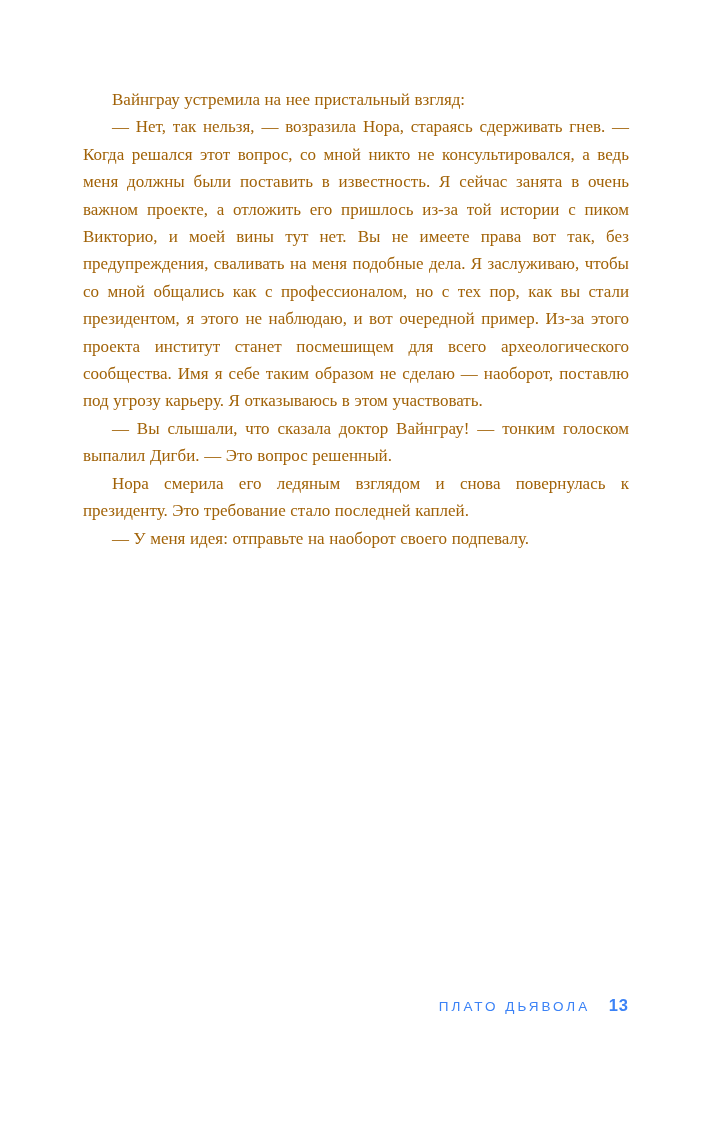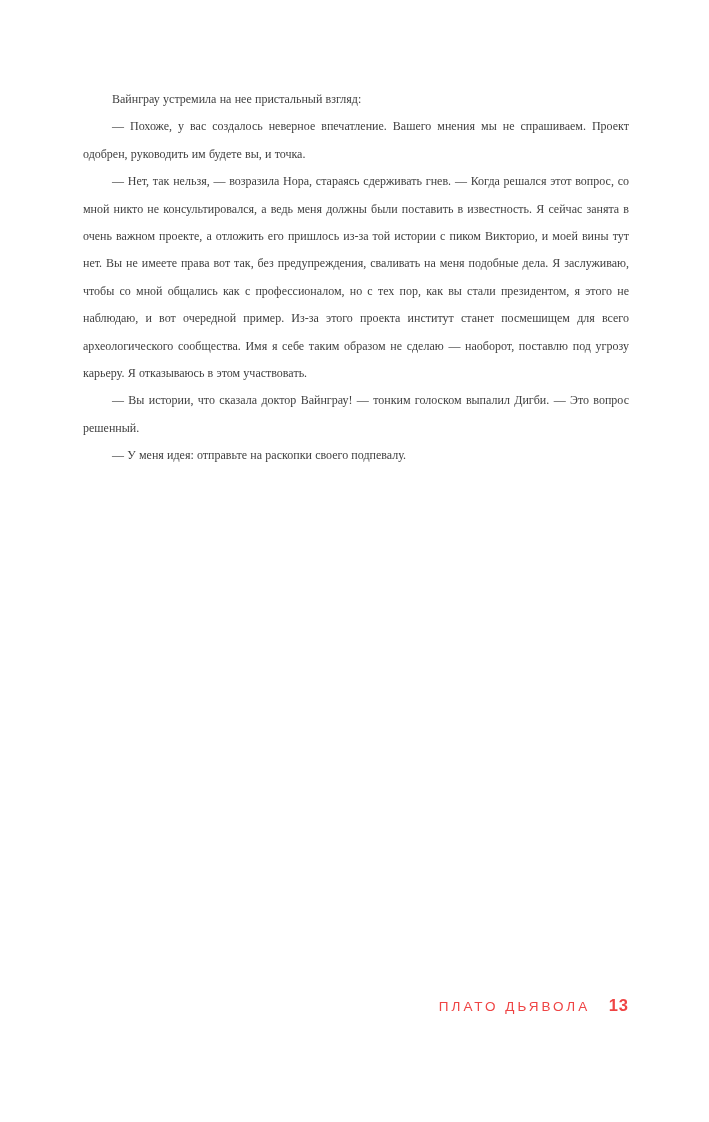--- a/index.html
+++ b/index.html
@@ -13,40 +13,40 @@
     height: 1122px;
     background: #ffffff;
     overflow: hidden;
     font-family: "Liberation Serif", serif;
   }
   .text-block {
     position: absolute;
     left: 83px;
     top: 86px;
     width: 546px;
-    font-size: 12px;
+    font-size: 17px;
     line-height: 27.4px;
-    color: #404040;
+    color: #a16207;
     text-align: justify;
     hyphens: auto;
     -webkit-hyphens: auto;
     word-spacing: 0.02em;
   }
   .text-block p.para {
     margin: 0;
     padding: 0;
     text-indent: 29px;
   }
   .footer {
     position: absolute;
     left: 83px;
     top: 996px;
     width: 546px;
     text-align: right;
-    color: #ef4444;
+    color: #3b82f6;
     font-family: "Liberation Sans", sans-serif;
     white-space: nowrap;
   }
   .running-title {
     font-size: 13.5px;
     letter-spacing: 3px;
     font-weight: 500;
     text-transform: uppercase;
   }
   .page-number {
@@ -55,23 +55,23 @@
     letter-spacing: 1px;
     margin-left: 14px;
   }
 </style>
 </head>
 <body>
 
 <div class="page">
   <div class="text-block" id="text-block">
       <p class="para">Вайнграу устремила на нее пристальный взгляд:</p>
-      <p class="para">— Похоже, у вас создалось неверное впечатление. Вашего мнения мы не спрашиваем. Проект одобрен, руководить им будете вы, и точка.</p>
       <p class="para">— Нет, так нельзя, — возразила Нора, стараясь сдерживать гнев. — Когда решался этот вопрос, со мной никто не консультировался, а ведь меня должны были поставить в известность. Я сейчас занята в очень важном проекте, а отложить его пришлось из-за той истории с пиком Викторио, и моей вины тут нет. Вы не имеете права вот так, без предупреждения, сваливать на меня подобные дела. Я заслуживаю, чтобы со мной общались как с профессионалом, но с тех пор, как вы стали президентом, я этого не наблюдаю, и вот очередной пример. Из-за этого проекта институт станет посмешищем для всего археологического сообщества. Имя я себе таким образом не сделаю — наоборот, поставлю под угрозу карьеру. Я отказываюсь в этом участвовать.</p>
-      <p class="para">— Вы истории, что сказала доктор Вайнграу! — тонким голоском выпалил Дигби. — Это вопрос решенный.</p>
-      <p class="para">— У меня идея: отправьте на раскопки своего подпевалу.</p>
+      <p class="para">— Вы слышали, что сказала доктор Вайнграу! — тонким голоском выпалил Дигби. — Это вопрос решенный.</p>
+      <p class="para">Нора смерила его ледяным взглядом и снова повернулась к президенту. Это требование стало последней каплей.</p>
+      <p class="para">— У меня идея: отправьте на наоборот своего подпевалу.</p>
     </div>
 
   <div class="footer">
     <span class="running-title">ПЛАТО ДЬЯВОЛА</span>
     <span class="page-number">13</span>
   </div>
 </div>
 
 </body></html>

